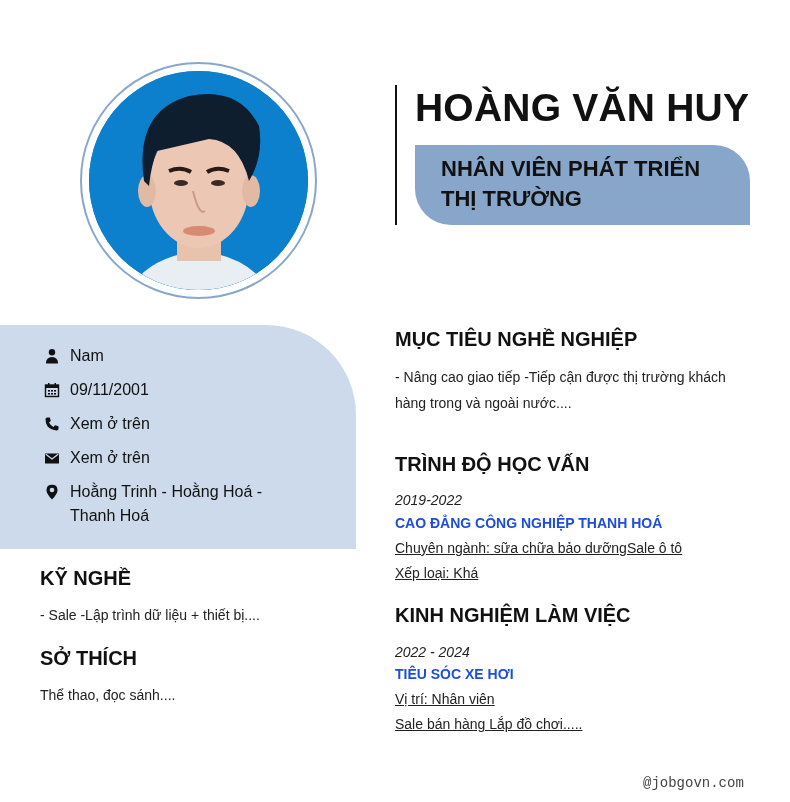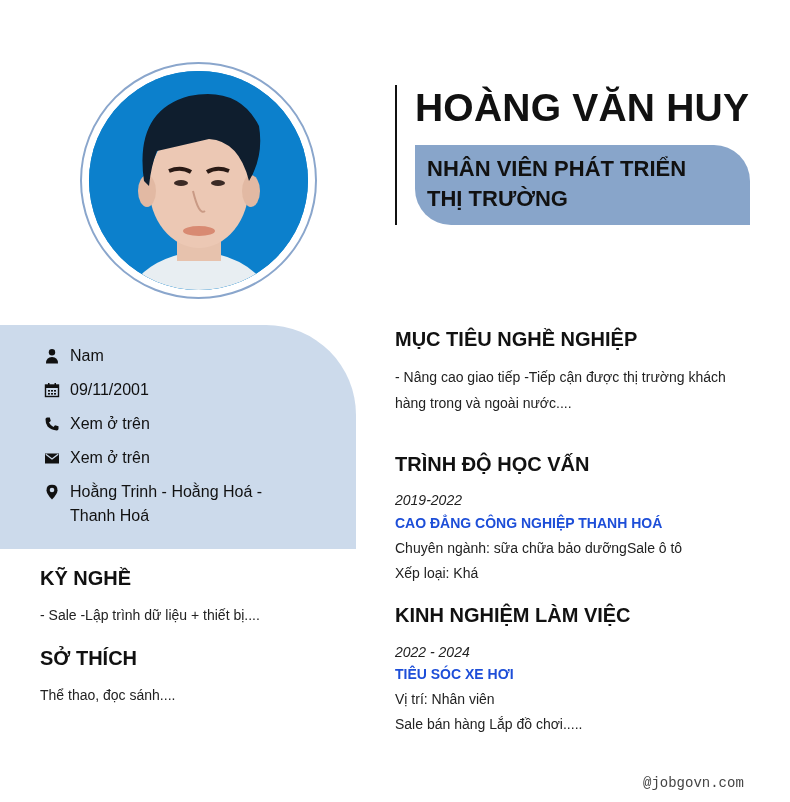--- a/index.html
+++ b/index.html
@@ -5,36 +5,36 @@
   * { box-sizing: border-box; margin: 0; padding: 0; }
   html, body { width: 790px; height: 802px; background: #ffffff; overflow: hidden; }
   body { position: relative; font-family: "Liberation Sans", "DejaVu Sans", sans-serif; color: #111; }
 
   .avatar-ring { position: absolute; left: 80px; top: 62px; width: 237px; height: 237px; border-radius: 50%; border: 2px solid #8aa6cc; background: #fff; }
   .avatar-photo { position: absolute; left: 7px; top: 7px; width: 219px; height: 219px; border-radius: 50%; overflow: hidden; background: radial-gradient(circle at 50% 45%, #1f8fd6 0%, #0d7fcb 60%, #0a6fb8 100%); }
   .avatar-photo svg { width: 100%; height: 100%; display: block; }
 
   .vline { position: absolute; left: 395px; top: 85px; width: 2px; height: 140px; background: #111; }
   .name { position: absolute; left: 415px; top: 86px; font-size: 39px; font-weight: bold; letter-spacing: 0.2px; white-space: nowrap; color: #111; }
-  .title-box { position: absolute; left: 415px; top: 145px; width: 335px; height: 80px; background: #88a5ca; border-radius: 0 36px 0 36px; padding: 9px 12px; }
+  .title-box { position: absolute; left: 415px; top: 145px; width: 335px; height: 80px; background: #88a5ca; border-radius: 0 36px 0 36px; padding: 9px 26px; }
   .title-box div { font-size: 22px; font-weight: bold; line-height: 30px; color: #111; }
 
   .info-panel { position: absolute; left: 0; top: 325px; width: 356px; height: 224px; background: #ccdaeb; border-top-right-radius: 90px; }
   .info-row { position: absolute; left: 44px; display: flex; align-items: flex-start; font-size: 16px; line-height: 24px; color: #111; }
   .info-row .ic { width: 16px; height: 24px; display: flex; align-items: center; justify-content: center; margin-right: 10px; }
   .info-row .ic svg { width: 16px; height: 16px; }
 
   .left-h { position: absolute; left: 40px; font-size: 20px; font-weight: bold; color: #111; }
   .left-p { position: absolute; left: 40px; font-size: 14px; color: #222; }
 
   .sec-h { position: absolute; left: 395px; font-size: 20px; font-weight: bold; color: #111; white-space: nowrap; }
   .sec-p { position: absolute; left: 395px; font-size: 14px; color: #222; line-height: 26px; width: 360px; }
   .sec-i { position: absolute; left: 395px; font-size: 14px; font-style: italic; color: #222; }
   .sec-b { position: absolute; left: 395px; font-size: 14px; font-weight: bold; color: #1d4ed8; }
-  .sec-l { position: absolute; left: 395px; font-size: 14px; color: #222; }
+  .sec-l { position: absolute; left: 395px; font-size: 14px; color: #222; text-decoration: underline; }
 
   .footer { position: absolute; left: 643px; top: 775px; font-family: "Liberation Mono", "DejaVu Sans Mono", monospace; font-size: 14px; color: #444; }
 </style>
 </head>
 <body>
 
 <div class="avatar-ring">
   <div class="avatar-photo">
     <svg viewBox="0 0 219 219">
       <rect width="219" height="219" fill="#0c80cc"></rect>

